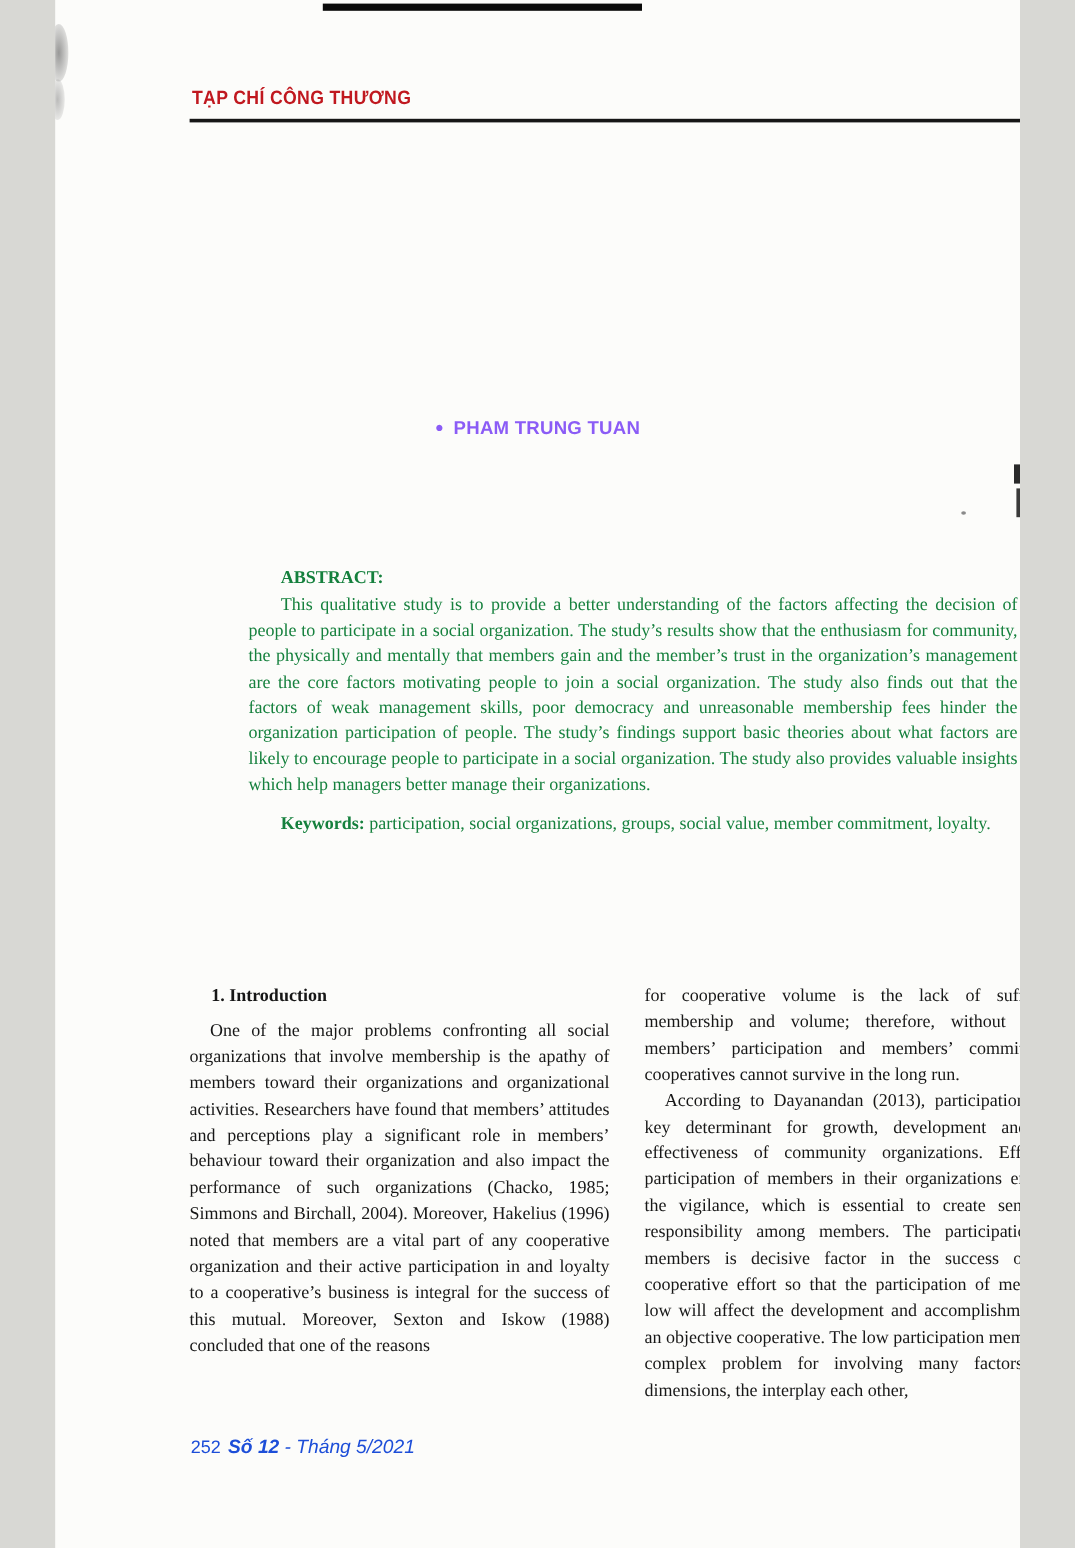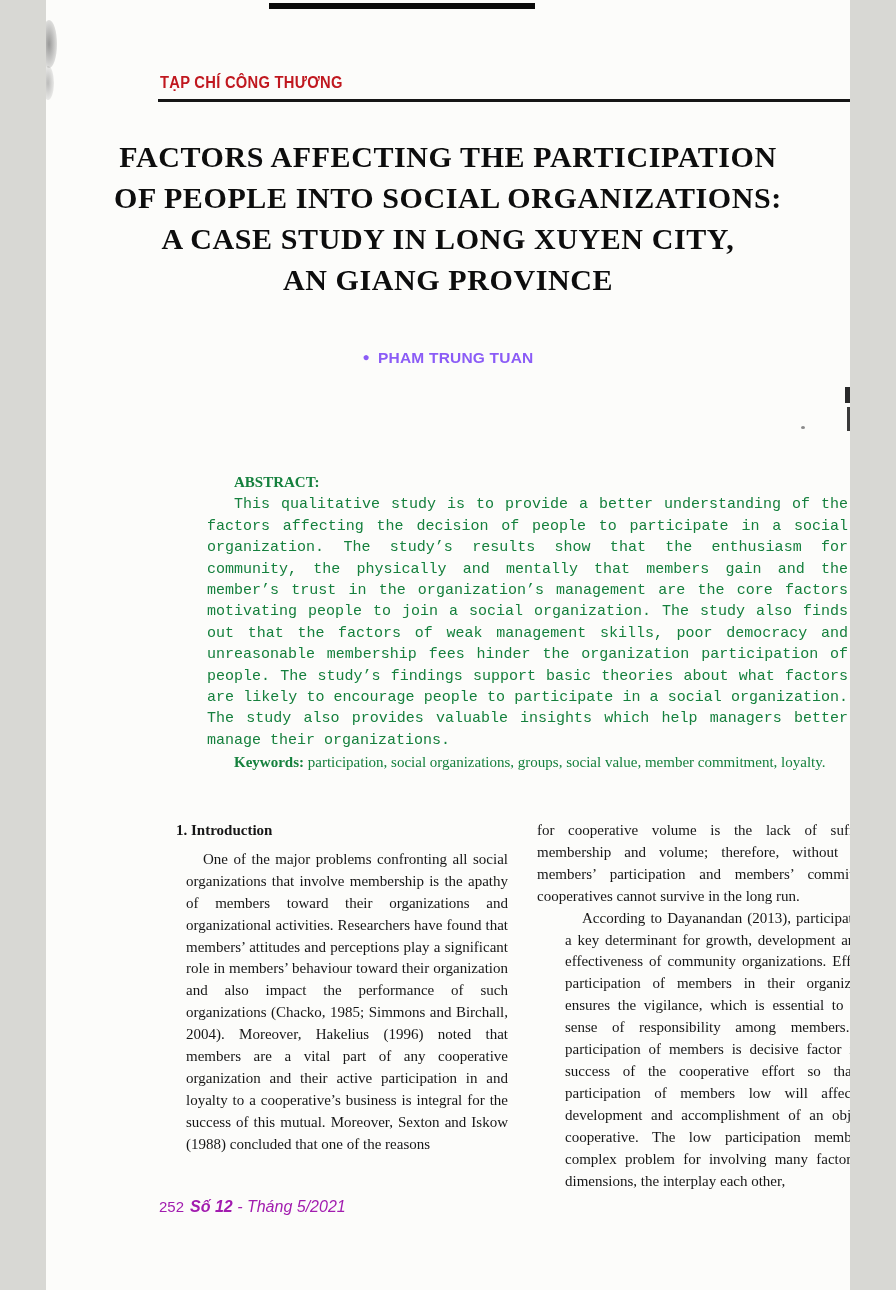--- a/index.html
+++ b/index.html
@@ -51,39 +51,39 @@
     font-weight:700; font-size:15.5px; letter-spacing:0.2px; color:#8b5cf6;
   }
   .author-bullet { font-size:12px; margin-right:8px; position:relative; top:-2px; }
 
   
   .abstract {
     position:absolute; left:161px; top:472px; width:641px;
     font-size:15px; line-height:21.4px; text-align:justify; color:#15803d;
   }
   .abstract-heading { font-weight:700; margin-left:27px; margin-bottom:1px; }
-  .abstract-body { text-indent:27px;font-family:Liberation Mono, monospace; }
-  .abstract-keywords { text-indent:27px; margin-top:1px; }
+  .abstract-body { text-indent:27px; }
+  .abstract-keywords { text-indent:27px; margin-top:11px; }
   .kw-label { font-weight:700; }
 
   
   .columns {
     position:absolute; left:112px; top:820px; width:729px;
     display:flex; gap:29px;justify-content:flex-end;
   }
   .col { flex:1; font-size:15px; line-height:21.9px; text-align:justify; color:#161616; }
   .intro-heading { font-weight:700; margin-left:18px; margin-bottom:7px; }
   .col p.indent { text-indent:17px; }
-  .col p + p { margin-top:0;margin-left:28px; }
+  .col p + p { margin-top:0; }
 
   
   .page-footer {
     position:absolute; left:113px; top:1198px;
     font-family:"Liberation Sans", sans-serif;
-    font-size:16px; color:#a21caf;
+    font-size:16px; color:#1d4ed8;
     white-space:nowrap;
   }
   .pg-num { font-size:15px; margin-right:6px; }
   .issue { font-weight:700; font-style:italic; }
   .date { font-style:italic; }
 </style>
 </head>
 <body>
 
 <div class="page">
@@ -91,26 +91,20 @@
   <div class="art-topbar"></div>
   <div class="art-right1"></div>
   <div class="art-right2"></div>
   <div class="art-smudge1"></div>
   <div class="art-smudge2"></div>
   <div class="art-dot"></div>
 
   <div class="journal-header">TẠP CHÍ CÔNG THƯƠNG</div>
   <div class="header-rule"></div>
 
-  <h1 class="title">
-    <div>FACTORS AFFECTING THE PARTICIPATION</div>
-    <div>OF PEOPLE INTO SOCIAL ORGANIZATIONS:</div>
-    <div>A CASE STUDY IN LONG XUYEN CITY,</div>
-    <div>AN GIANG PROVINCE</div>
-  </h1>
 
   <div class="author-line">
     <span class="author-bullet">●</span><span>PHAM TRUNG TUAN</span>
   </div>
 
   <div class="abstract">
     <p class="abstract-heading">ABSTRACT:</p>
     <p class="abstract-body">This qualitative study is to provide a better understanding of the factors affecting the decision of people to participate in a social organization. The study’s results show that the enthusiasm for community, the physically and mentally that members gain and the member’s trust in the organization’s management are the core factors motivating people to join a social organization. The study also finds out that the factors of weak management skills, poor democracy and unreasonable membership fees hinder the organization participation of people. The study’s findings support basic theories about what factors are likely to encourage people to participate in a social organization. The study also provides valuable insights which help managers better manage their organizations.</p>
     <p class="abstract-keywords"><span class="kw-label">Keywords:</span><span> participation, social organizations, groups, social value, member commitment, loyalty.</span></p>
   </div>

